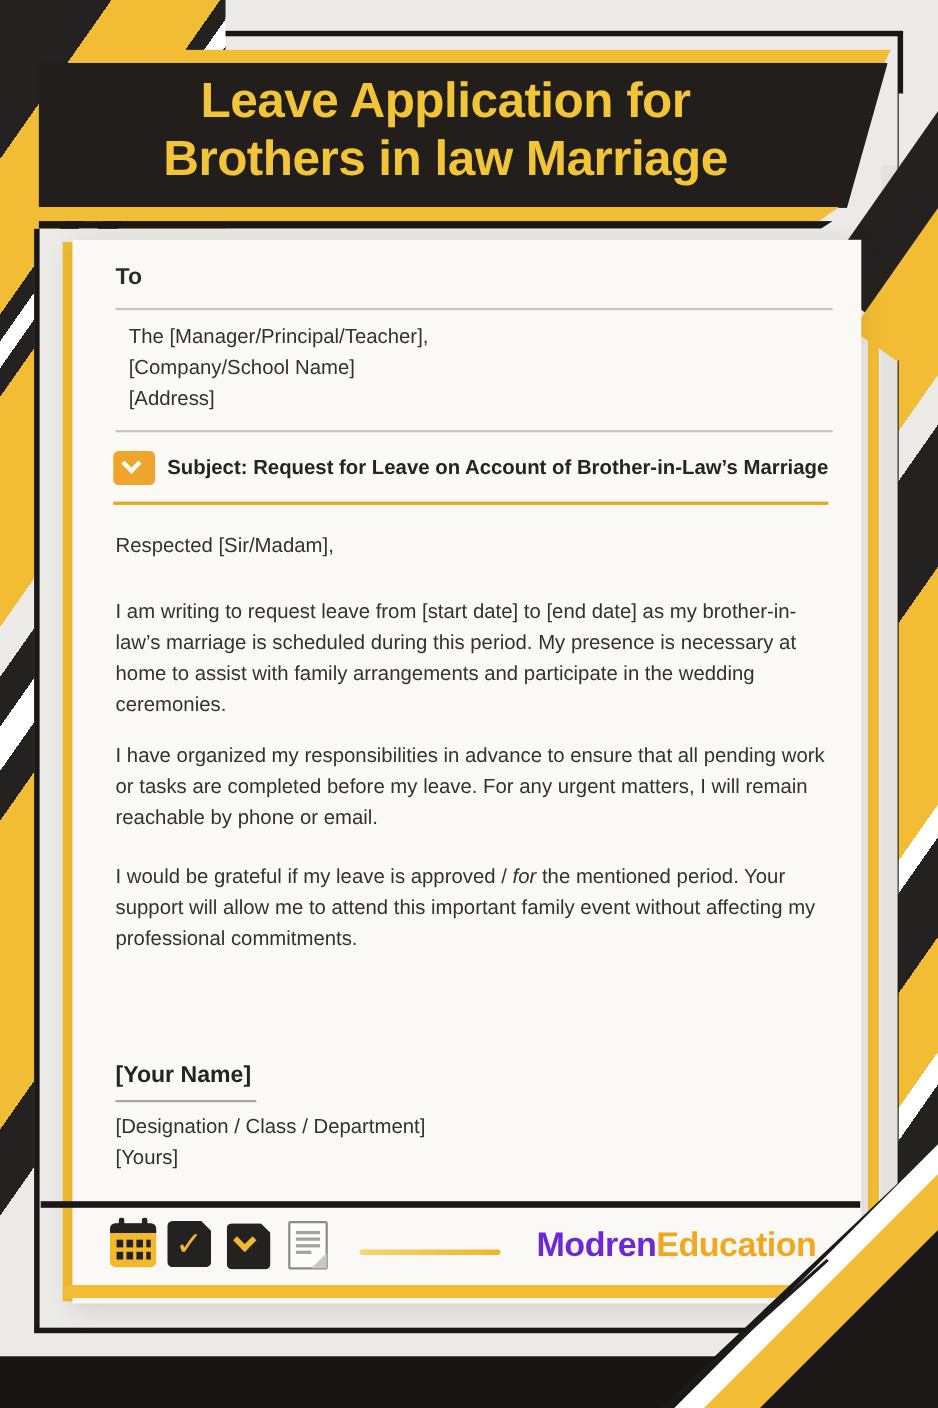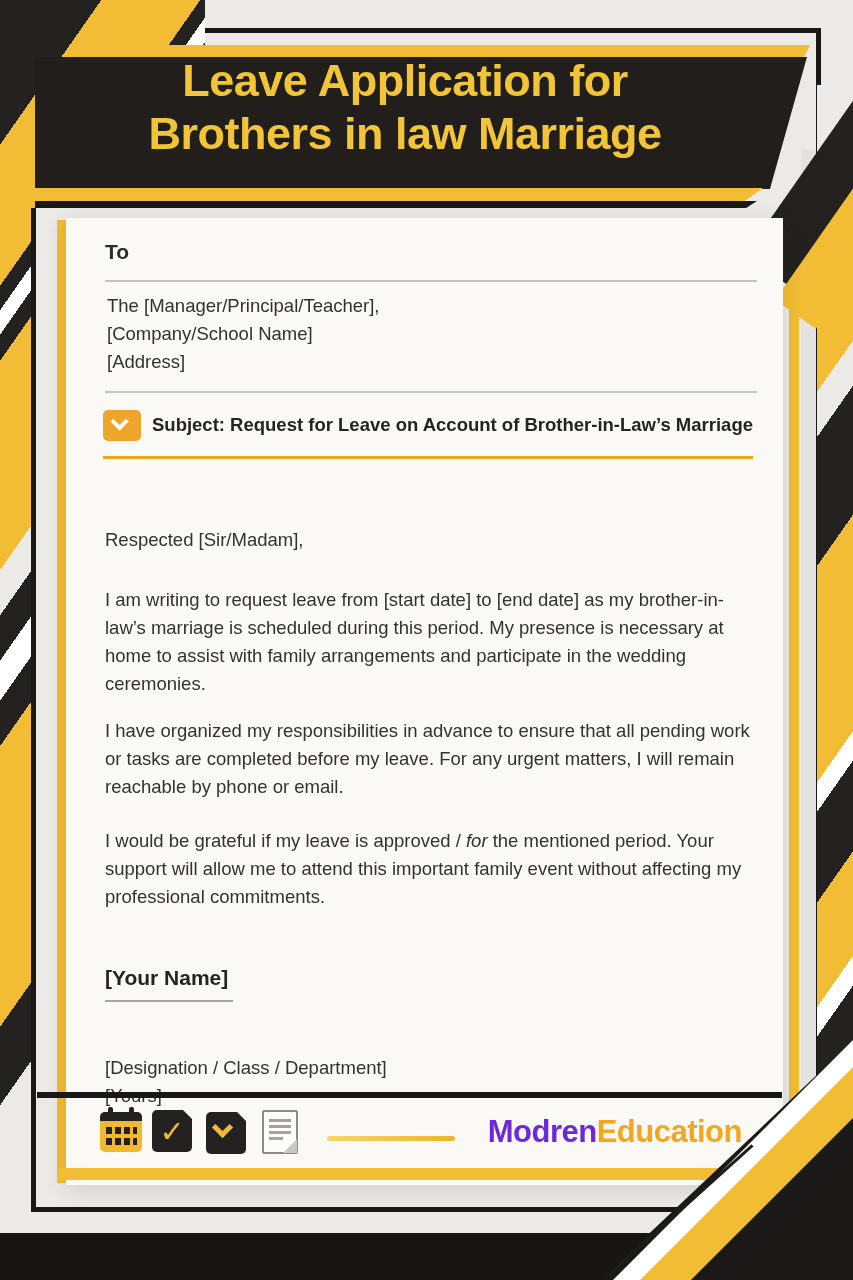--- a/index.html
+++ b/index.html
@@ -56,47 +56,47 @@
   .banner-yellow-top{left:118px;top:45px;width:692px;height:14px;background:#F2BD34;
     clip-path:polygon(1.8% 0,100% 0,99% 100%,0 100%);z-index:4;}
   .banner-dark{left:35px;top:57px;width:772px;height:132px;background:#211E1B;
     clip-path:polygon(0 0,100% 0,95.2% 100%,0 100%);z-index:4;
     box-shadow:0 6px 14px rgba(0,0,0,.2);}
   .banner-yellow-bottom{left:35px;top:188px;width:728px;height:13px;background:#F2BD34;
     clip-path:polygon(0 0,100% 0,97.5% 100%,0 100%);z-index:4;}
   .banner-dark-line{left:35px;top:201px;width:722px;height:7px;background:#1A1816;
     clip-path:polygon(0 0,100% 0,98.5% 100%,0 100%);z-index:4;}
   .title{
-    left:35px;top:54px;width:740px;z-index:5;text-align:center;
+    left:35px;top:64px;width:740px;z-index:5;text-align:center;
     font-size:45px;line-height:53px;font-weight:bold;letter-spacing:-0.5px;
     color:#F2C437;white-space:pre-line;
   }
 
   
   .paper-left-stripe{left:57px;top:220px;width:9px;height:963px;background:#F2BD34;z-index:3;}
   .paper{left:66px;top:218px;width:717px;height:967px;background:#FBF9F5;z-index:3;
     box-shadow:0 5px 20px rgba(50,42,25,.14);}
   .paper-bottom-bar{left:58px;top:1168px;width:684px;height:12px;background:#F2BD34;
     clip-path:polygon(0 0,100% 0,98% 100%,0 100%);z-index:4;}
 
   .content{z-index:4;color:#34322E;}
   .to-label{left:105px;top:240px;font-size:21px;font-weight:bold;color:#2E2C29;}
   .rule{height:2px;background:#C6C4C0;}
   .rule-1{left:105px;top:280px;width:652px;}
   .rule-2{left:105px;top:391px;width:652px;}
-  .recipient{left:107px;top:292px;font-size:18.5px;line-height:28px;white-space:pre-line;}
+  .recipient{left:117px;top:292px;font-size:18.5px;line-height:28px;white-space:pre-line;}
 
   .subject-row{left:103px;top:408px;width:660px;height:36px;}
   .mail-badge{left:0;top:2px;width:38px;height:31px;background:#EFA42C;border-radius:5px;z-index:4;}
   .mail-badge .flap{left:50%;top:5px;width:13px;height:13px;margin-left:-9px;
     border:solid #FDFCF9;border-width:0 4px 4px 0;transform:rotate(45deg);}
   .subject-text{left:49px;top:6px;font-size:18.5px;font-weight:bold;color:#262420;white-space:nowrap;}
   .rule-yellow{left:103px;top:456px;width:650px;height:3px;background:#E8A61E;}
 
-  .body-text{font-size:18.5px;line-height:28px;white-space:pre-line;color:#34322E;width:700px;margin-top:44px;}
+  .body-text{font-size:18.5px;line-height:28px;white-space:pre-line;color:#34322E;width:700px;}
   .salutation{left:105px;top:482px;}
   .para-1{left:105px;top:542px;}
   .para-2{left:105px;top:673px;}
   .para-3{left:105px;top:783px;}
   .italic{font-style:italic;position:static;}
   .plain{position:static;}
   .thanks{left:105px;top:892px;}
   .signoff{left:105px;top:941px;}
   .sig-name{left:105px;top:966px;font-size:21px;font-weight:bold;color:#262420;}
   .sig-underline{left:105px;top:1000px;width:128px;height:2px;background:#A8A6A2;}

